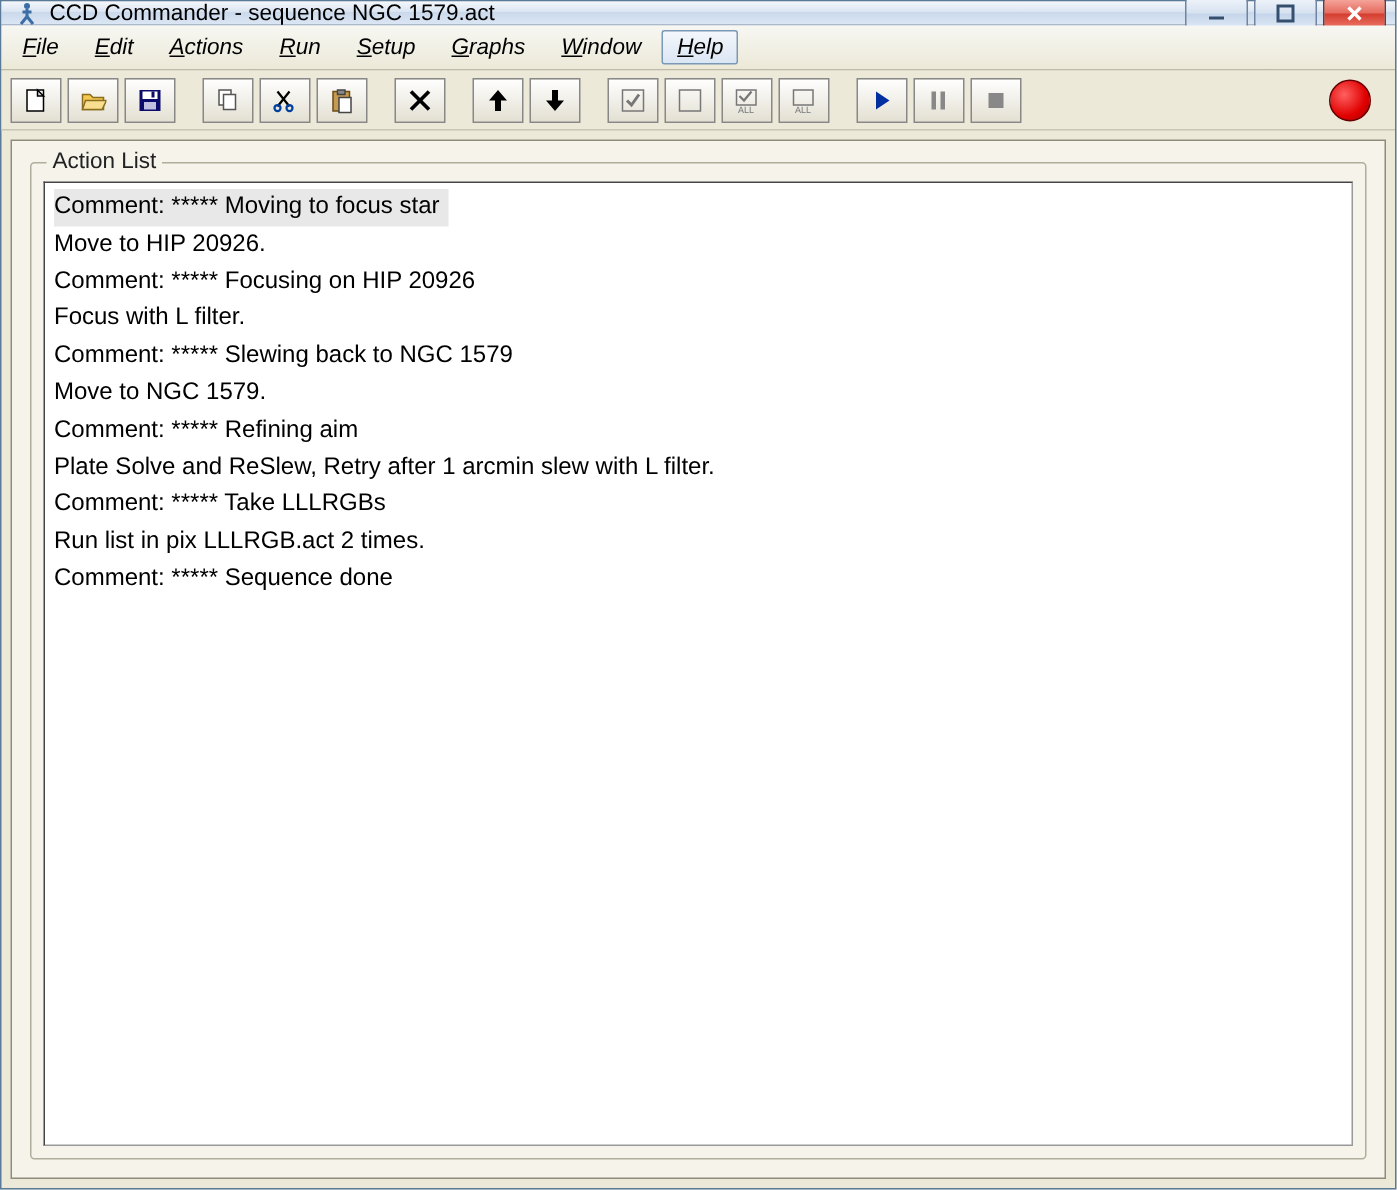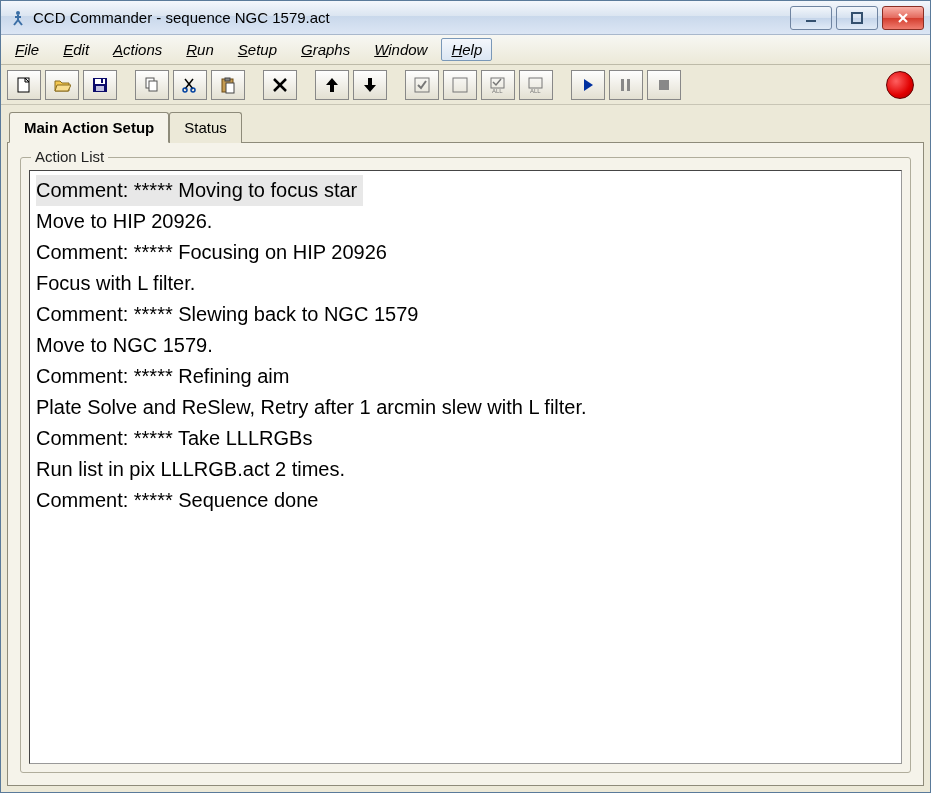--- a/index.html
+++ b/index.html
@@ -14,21 +14,21 @@
     width: 931px;
     height: 793px;
     border: 1px solid #5a7a9a;
     background: #ece9d8;
     display: flex;
     flex-direction: column;
     position: relative;
   }
   
   .titlebar {
-    height: 34px;
+    height: 16px;
     background: linear-gradient(to bottom, #f4f7fc 0%, #dbe5f1 45%, #c9d8eb 46%, #dce6f4 100%);
     border-bottom: 1px solid #a9b8cc;
     display: flex;
     align-items: center;
     padding: 0 6px 0 8px;
     gap: 6px;
   }
   .titlebar .app-icon {
     width: 18px; height: 18px;
     display:flex; align-items:center; justify-content:center;
@@ -164,21 +164,21 @@
     font-size:15px;
     color:#222;
   }
 
   
   .listbox {
     flex:1;
     background:#fff;
     border:1px inset #999;
     padding:4px 6px;
-    font-size:20px;
+    font-size:16px;
     line-height:1.55;
     overflow:auto;
     font-family: Arial, sans-serif;
   }
   .list-line {
     white-space:pre;
     cursor:default;
   }
   .list-line.selected {
     background:#e8e8e8;
@@ -335,24 +335,20 @@
     <div class="tb-btn" title="Stop">
       <svg width="18" height="18">
           <rect x="4" y="4" width="10" height="10" fill="#888"></rect>
         </svg>
     </div>
     <div class="tb-spacer"></div>
     <div class="record-dot"></div>
   </div>
 
   <div class="client">
-    <div class="tabstrip">
-      <div class="tab active">Main Action Setup</div>
-      <div class="tab">Status</div>
-    </div>
     <div class="tab-panel">
       <div class="groupbox">
         <span class="group-legend">Action List</span>
         <div class="listbox" id="action-listbox"><div class="list-line selected">Comment: ***** Moving to focus star</div><div class="list-line">Move to HIP 20926.</div><div class="list-line">Comment: ***** Focusing on HIP 20926</div><div class="list-line">Focus with L filter.</div><div class="list-line">Comment: ***** Slewing back to NGC 1579</div><div class="list-line">Move to NGC 1579.</div><div class="list-line">Comment: ***** Refining aim</div><div class="list-line">Plate Solve and ReSlew, Retry after 1 arcmin slew with L filter.</div><div class="list-line">Comment: ***** Take LLLRGBs</div><div class="list-line">Run list in pix LLLRGB.act 2 times.</div><div class="list-line">Comment: ***** Sequence done</div></div>
       </div>
     </div>
   </div>
 
 </div>
 

